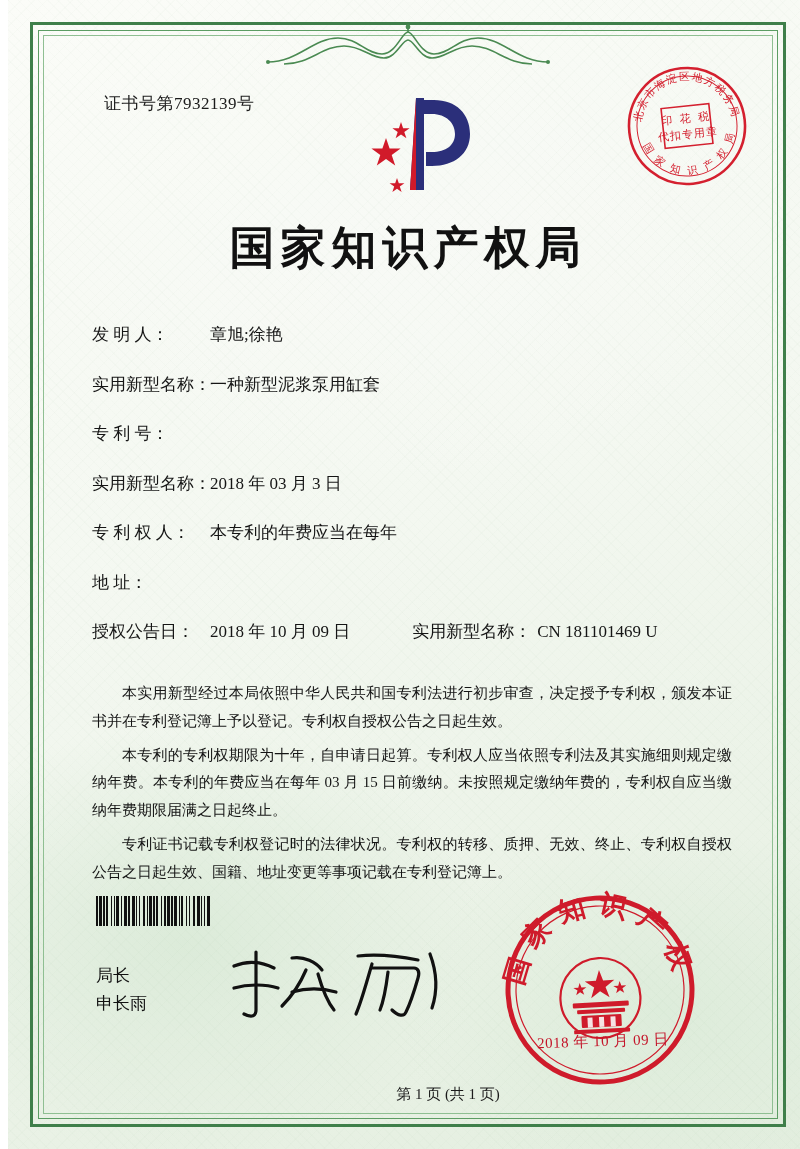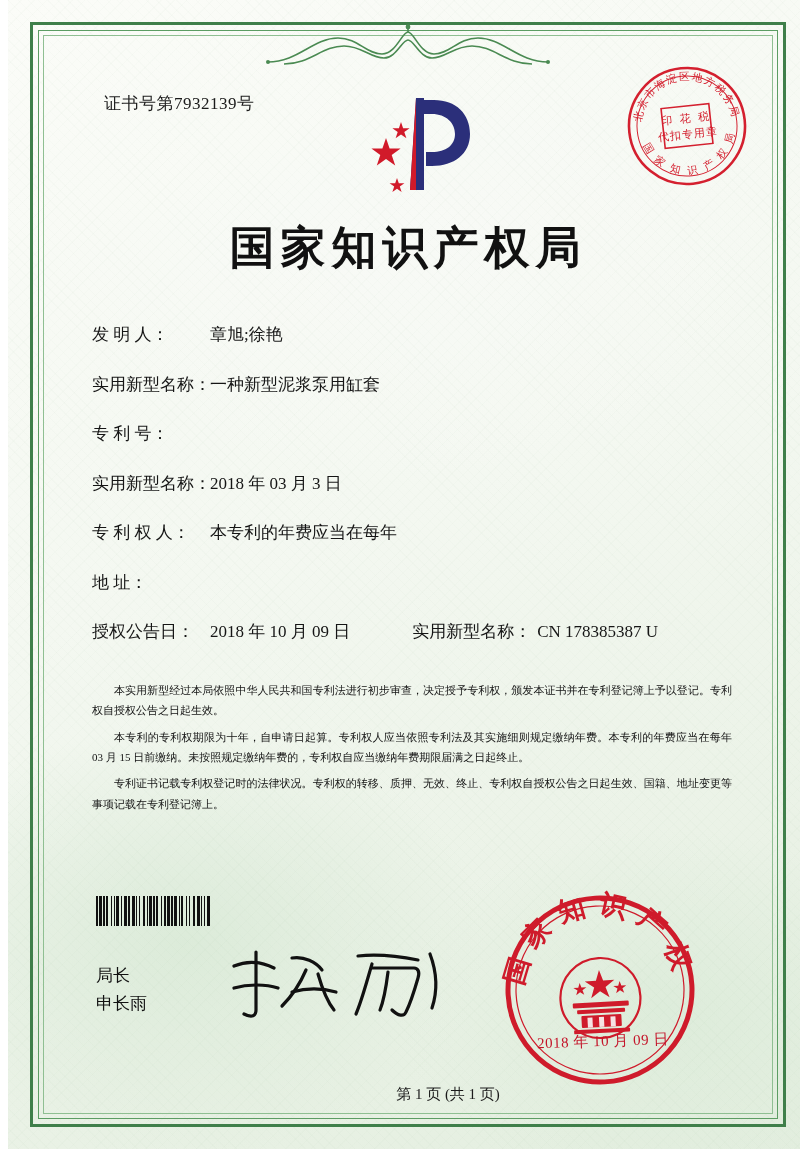--- a/index.html
+++ b/index.html
@@ -143,21 +143,21 @@
     width: auto;
     flex: 0 0 auto;
     margin-right: 6px;
   }
 
   
   #body-text {
     position: absolute;
     left: 84px; top: 680px;
     width: 640px;
-    font-size: 11px;
+    font-size: 15px;
     line-height: 1.85;
     color: #141414;
     text-align: justify;
   }
   #body-text p {
     margin: 0 0 6px 0;
     text-indent: 2em;
   }
 
   
@@ -306,21 +306,21 @@
 
     <div class="field-row">
       <div class="field-label">地 址：</div>
     </div>
 
     <div class="field-row two-col">
       <div class="field-label">授权公告日：</div>
       <div>2018 年 10 月 09 日</div>
       <div class="col-right">
         <div class="field-label">实用新型名称：</div>
-        <div>CN 178385387 U</div>
+        <div>CN 181101469 U</div>
       </div>
     </div>
 
   </div>
 
   <div id="body-text">
     <p>本实用新型经过本局依照中华人民共和国专利法进行初步审查，决定授予专利权，颁发本证书并在专利登记簿上予以登记。专利权自授权公告之日起生效。</p>
     <p>本专利的专利权期限为十年，自申请日起算。专利权人应当依照专利法及其实施细则规定缴纳年费。本专利的年费应当在每年 03 月 15 日前缴纳。未按照规定缴纳年费的，专利权自应当缴纳年费期限届满之日起终止。</p>
     <p>专利证书记载专利权登记时的法律状况。专利权的转移、质押、无效、终止、专利权自授权公告之日起生效、国籍、地址变更等事项记载在专利登记簿上。</p>
   </div>

